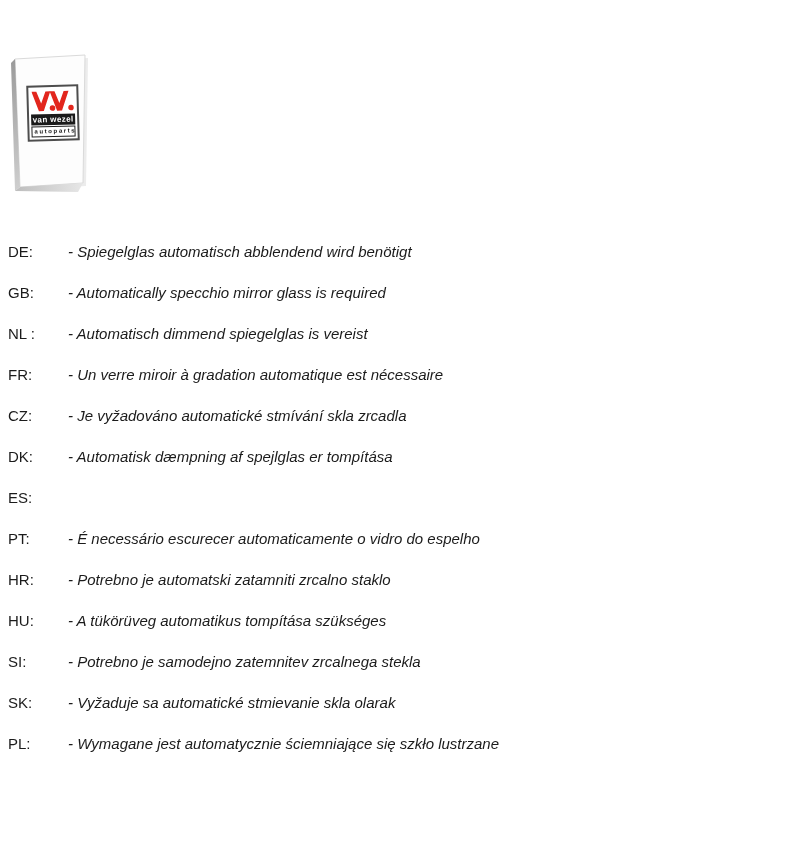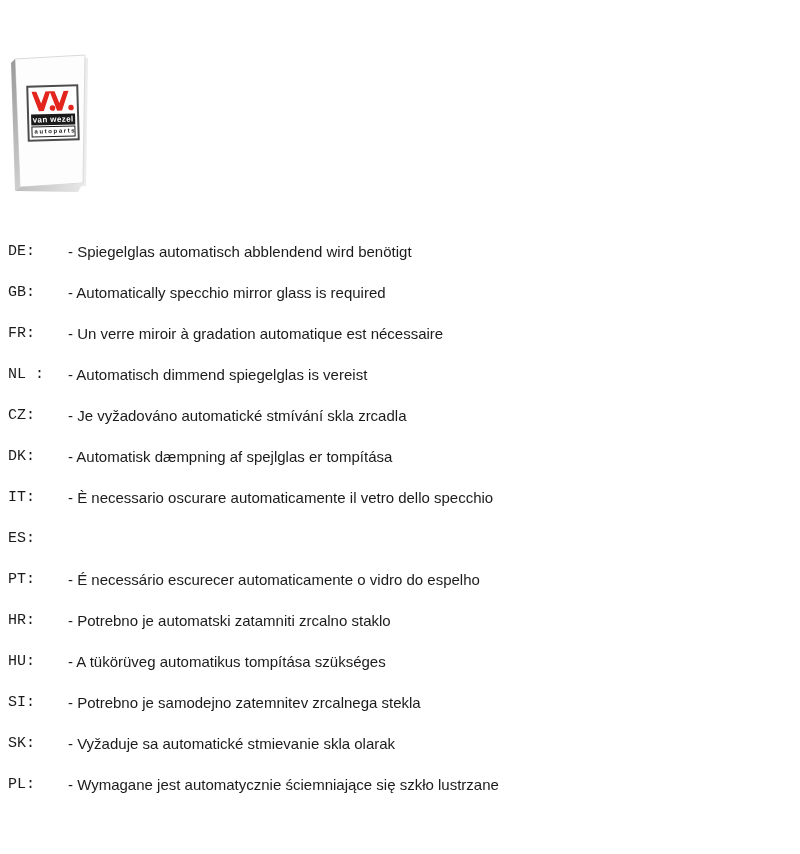--- a/index.html
+++ b/index.html
@@ -33,22 +33,22 @@
     font-size:6px; font-weight:700; letter-spacing:1.6px;
     line-height:1.2; padding:1px 0 1px 2px;
   }
 
   
   .notes { position:absolute; left:8px; top:242px; width:780px; }
   .note-row {
     display:flex; align-items:flex-start;
     height:41px; font-size:15px; line-height:20px; color:var(--ink);
   }
-  .note-code { flex:0 0 60px; white-space:pre;font-family:Liberation Mono, monospace; }
-  .note-text { white-space:pre; }
+  .note-code { flex:0 0 60px; white-space:pre; }
+  .note-text { white-space:pre;font-style:italic; }
 </style>
 </head>
 <body>
 
 <div class="doc">
 
   <div class="logo-card">
     <svg class="card-svg" width="90" height="146" viewBox="0 0 90 146">
       <defs>
         <linearGradient id="gLeft" x1="0" y1="0" x2="0" y2="1">
@@ -85,44 +85,40 @@
     <span class="note-code">DE:</span>
     <span class="note-text">- Spiegelglas automatisch abblendend wird benötigt</span>
   </div>
 
   <div class="note-row">
     <span class="note-code">GB:</span>
     <span class="note-text">- Automatically specchio mirror glass is required</span>
   </div>
 
   <div class="note-row">
-    <span class="note-code">FR:</span>
-    <span class="note-text">- Un verre miroir à gradation automatique est nécessaire</span>
+    <span class="note-code">NL :</span>
+    <span class="note-text">- Automatisch dimmend spiegelglas is vereist</span>
   </div>
 
   <div class="note-row">
-    <span class="note-code">NL :</span>
-    <span class="note-text">- Automatisch dimmend spiegelglas is vereist</span>
+    <span class="note-code">FR:</span>
+    <span class="note-text">- Un verre miroir à gradation automatique est nécessaire</span>
   </div>
 
   <div class="note-row">
     <span class="note-code">CZ:</span>
     <span class="note-text">- Je vyžadováno automatické stmívání skla zrcadla</span>
   </div>
 
 
   <div class="note-row">
     <span class="note-code">DK:</span>
     <span class="note-text">- Automatisk dæmpning af spejlglas er tompítása</span>
   </div>
 
-  <div class="note-row">
-    <span class="note-code">IT:</span>
-    <span class="note-text">- È necessario oscurare automaticamente il vetro dello specchio</span>
-  </div>
 
   <div class="note-row">
     <span class="note-code">ES:</span>
   </div>
 
   <div class="note-row">
     <span class="note-code">PT:</span>
     <span class="note-text">- É necessário escurecer automaticamente o vidro do espelho</span>
   </div>
 

